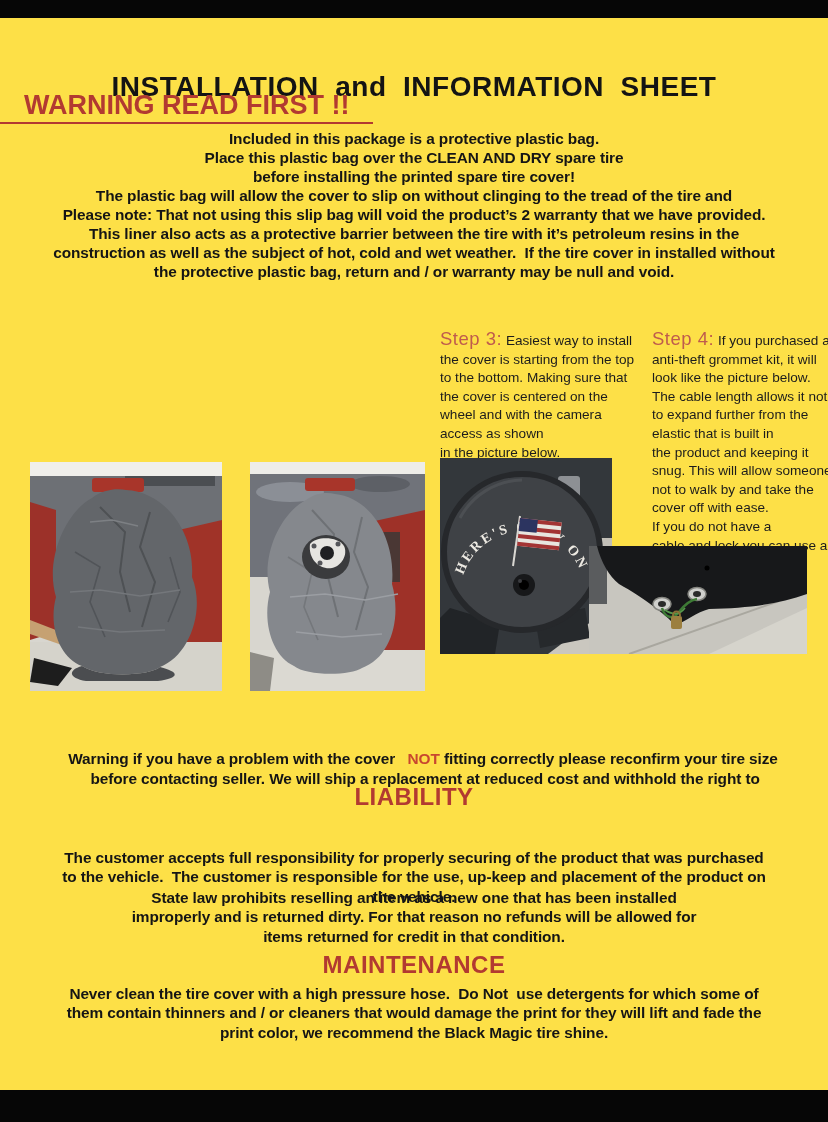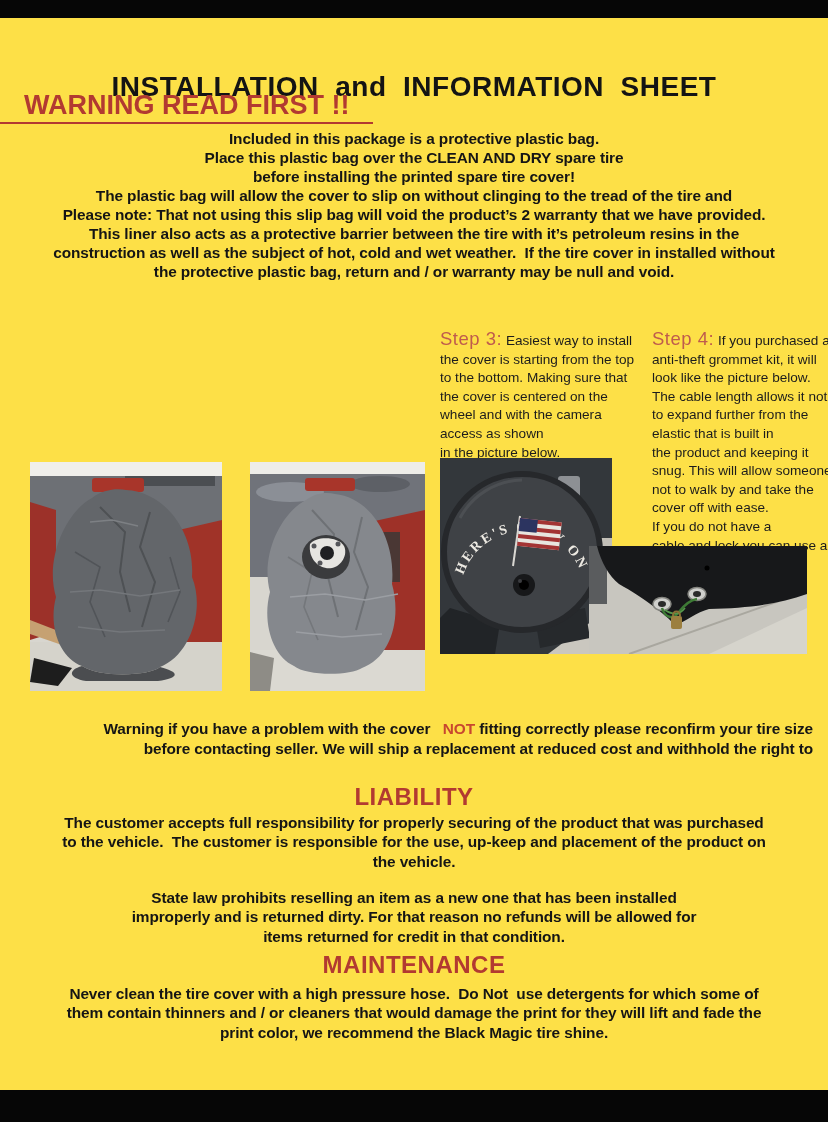--- a/index.html
+++ b/index.html
@@ -37,34 +37,34 @@
   #step2{left:237px; width:202px;}
   #step3{left:440px; width:198px;}
   #step4{left:652px; width:184px;}
 
   .photo{position:absolute; line-height:0;}
   #photo1{left:30px;  top:462px;}
   #photo2{left:250px; top:462px;}
   #photo3{left:440px; top:458px;}
   #photo4{left:589px; top:546px;}
 
-  .fitwarn{position:absolute; top:719px; left:33px; width:780px; text-align:right;}
+  .fitwarn{position:absolute; top:749px; left:33px; width:780px; text-align:center;}
   .fitwarn .ln{font-size:15.4px; font-weight:bold; line-height:19.5px; white-space:pre; letter-spacing:-.1px;}
   .not-red{color:var(--not_red,#c8472f);}
 
   .sec-heading{
     position:absolute; left:0; width:828px; text-align:center;
     font-size:24px; font-weight:bold; color:var(--accent_red,#b23a31); letter-spacing:.5px;
   }
   #liability-heading{top:783px;}
   #maintenance-heading{top:951px;}
 
   .centerpara{position:absolute; left:0; width:828px; text-align:center;}
   .centerpara .ln{font-size:15.4px; font-weight:bold; line-height:19.3px; white-space:pre; letter-spacing:-.1px;}
-  #liability-para{top:813px;}
+  #liability-para{top:848px;}
   #statelaw-para{top:888px;}
   #maintenance-para{top:984px;}
 </style>
 </head>
 <body>
 
 <div class="screen">
   <div class="bar bar-top"></div>
 
   <h1 class="page-title">INSTALLATION  and  INFORMATION  SHEET</h1>

